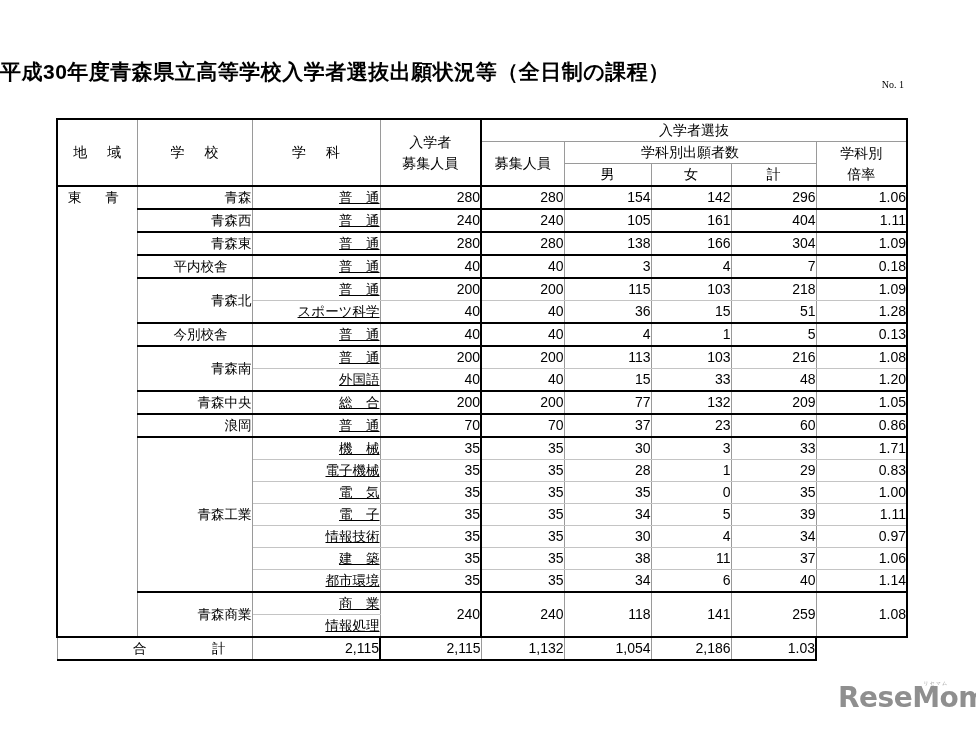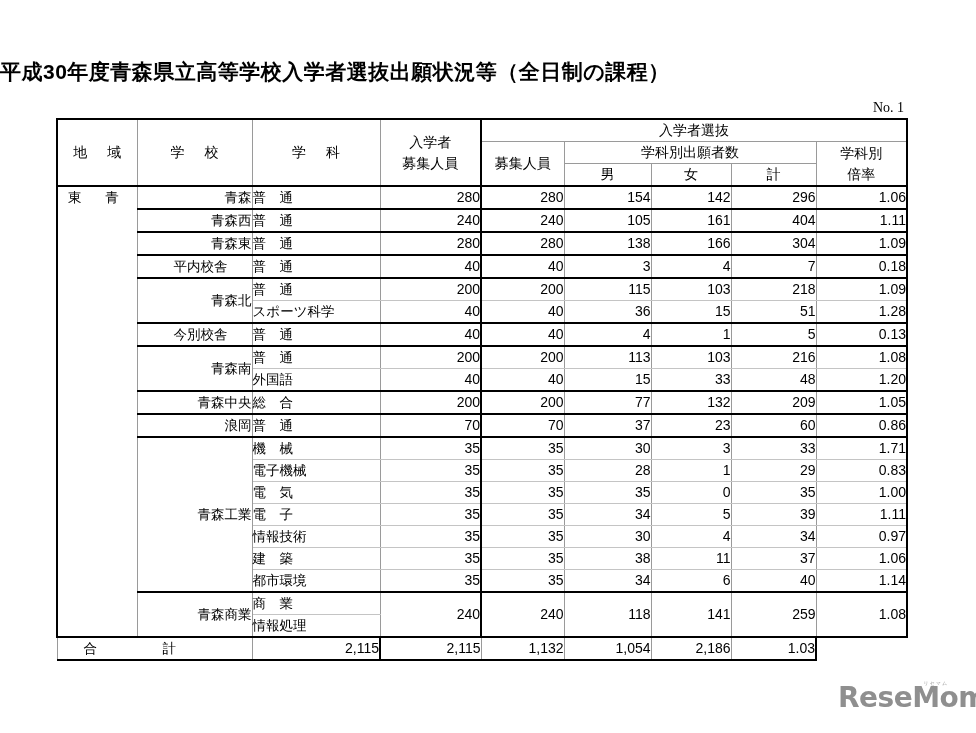--- a/index.html
+++ b/index.html
@@ -15,22 +15,22 @@
     position:absolute;
     left:0;top:58px;width:976px;
     text-align:left;
     font-size:21px;
     font-weight:bold;
     letter-spacing:0.5px;
     font-family:"Liberation Sans","DejaVu Sans",sans-serif;
   }
   #page-no{
     position:absolute;
-    right:72px;top:100px;
-    font-size:14px;
+    right:72px;top:79px;
+    font-size:10px;
     font-family:"Liberation Serif","DejaVu Serif",serif;
   }
   #table-wrap{
     position:absolute;
     left:56px;top:118px;
     width:850px;
   }
   table.sheet{
     border-collapse:collapse;
     table-layout:fixed;
@@ -66,38 +66,39 @@
   td.school{
     text-align:right;
     padding-left:3px;
     vertical-align:middle;
   }
   td.school.branch{
     text-align:center;
     padding-left:12px;
   }
   td.dept{
-    text-align:left;
-    vertical-align:middle;
+    text-align:right;
+    vertical-align:middle;
+    text-decoration:underline;
   }
   td.num{
     text-align:right;
     padding-right:5px;
     vertical-align:middle;
     font-family:"Liberation Serif","DejaVu Serif",serif;
     font-size:14px;
   }
   td.region{
     text-align:left;
     vertical-align:top;
     letter-spacing:10px;
     text-indent:10px;
   }
   td.total-label{
-    text-align:left;
+    text-align:right;
     vertical-align:middle;
     letter-spacing:26px;
     text-indent:26px;
   }
   
   col.c-region{width:80px}
   col.c-school{width:115px}
   col.c-dept{width:128px}
   col.c-cap{width:101px}
   col.c-quota{width:83px}

